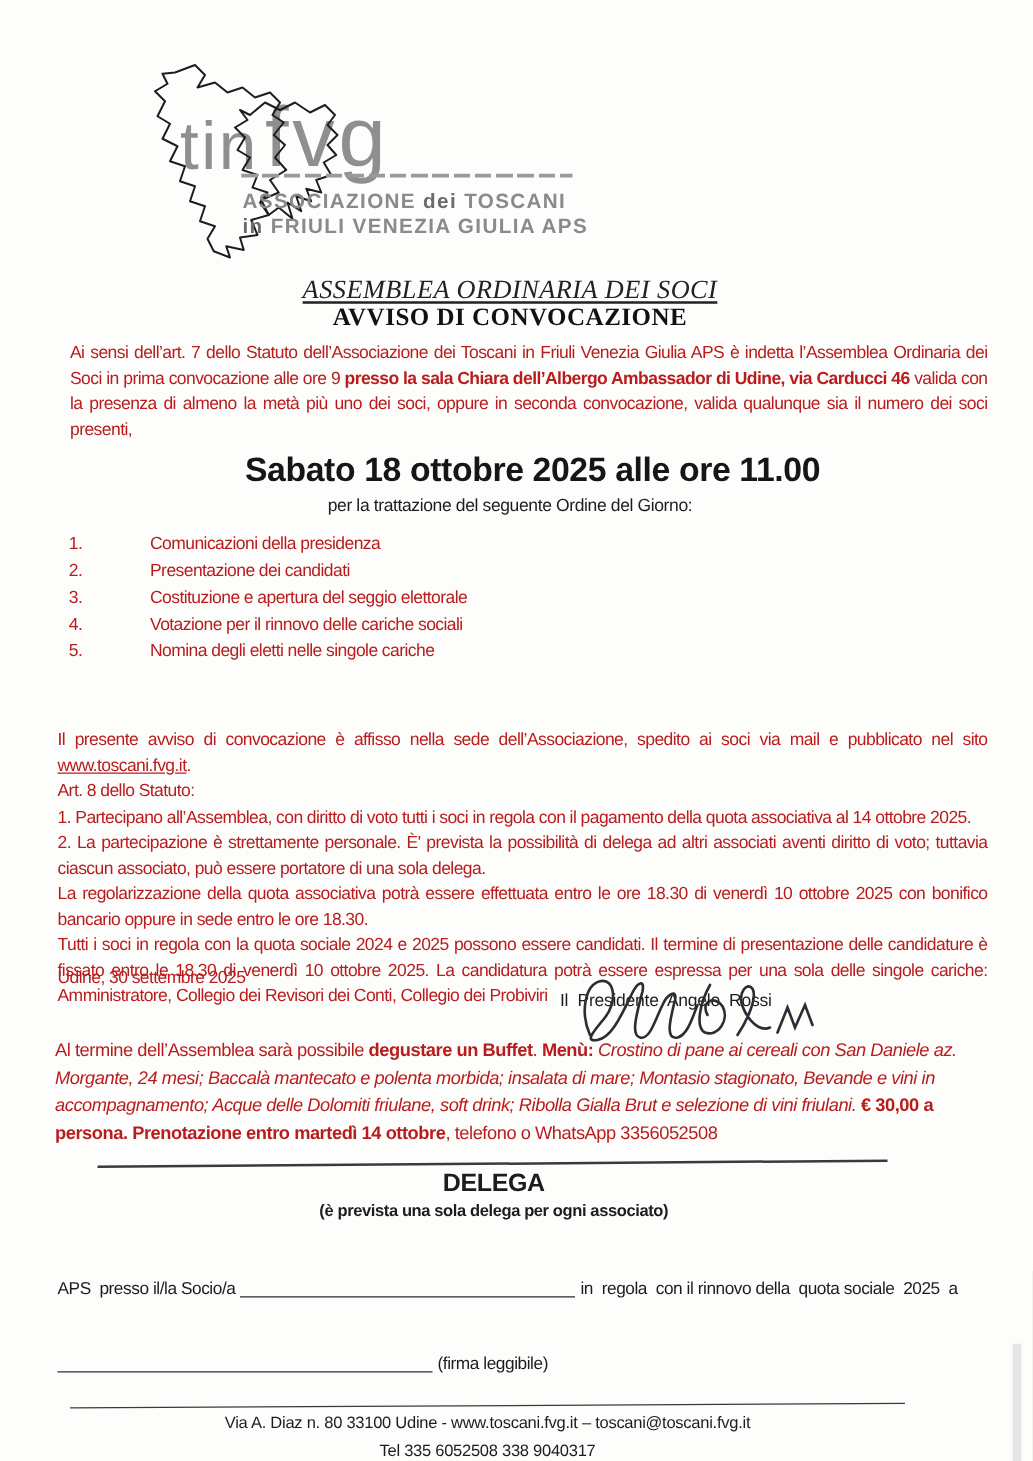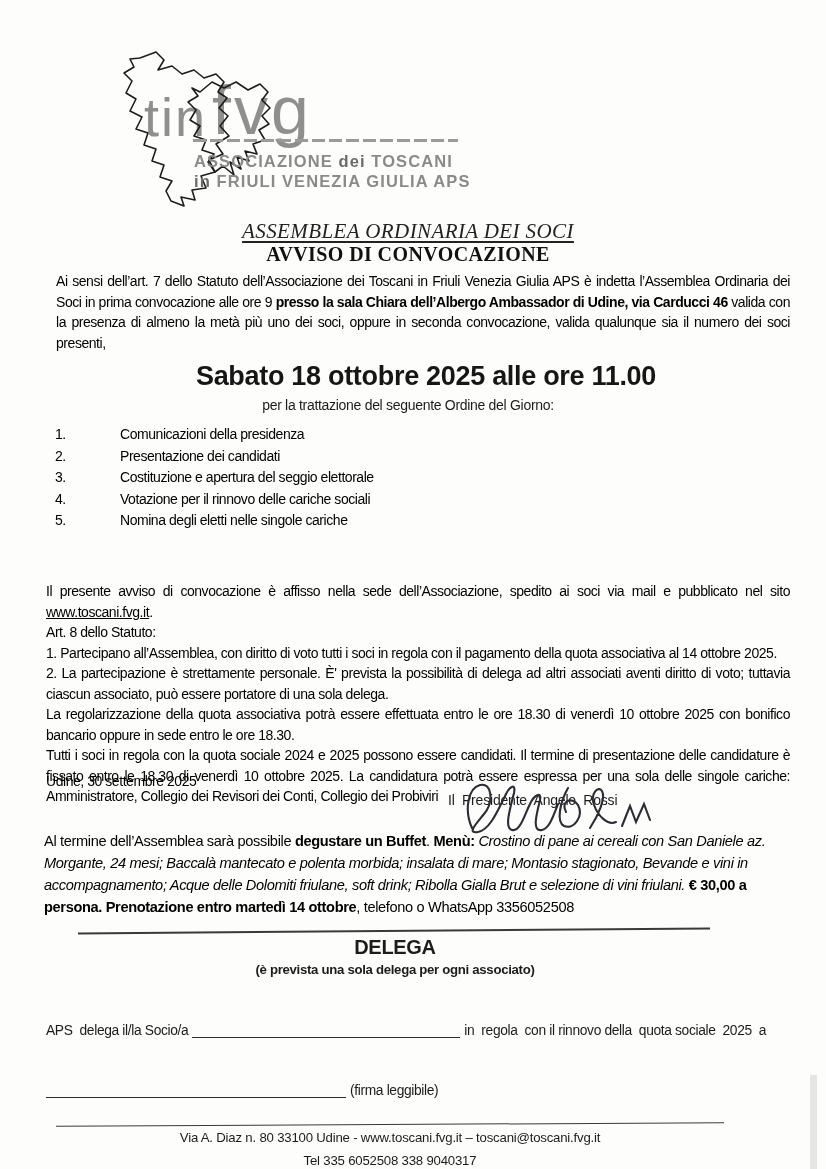--- a/index.html
+++ b/index.html
@@ -19,21 +19,21 @@
   .orgline .dk{color:#6b6b6b;}
   .o1{top:104px;} .o2{top:124px;}
   
   .center-wrap{position:absolute;left:0;width:816px;text-align:center;}
   .serif-title{font-family:"Liberation Serif",serif;font-size:21px;letter-spacing:0.4px;
                text-decoration:underline;text-underline-offset:3px;color:#222;font-style:italic;}
   .serif-sub{font-family:"Liberation Serif",serif;font-size:20px;font-weight:bold;letter-spacing:0.4px;color:#111;}
   .date-head{font-size:27px;font-weight:bold;letter-spacing:-0.3px;color:#161616;}
   .date-sub{font-size:14px;letter-spacing:-0.3px;}
   
-  .body-text{font-size:14px;letter-spacing:-0.45px;line-height:20.5px;color:#000000;}
+  .body-text{font-size:14px;letter-spacing:-0.45px;line-height:20.5px;color:#b91c1c;}
   .justify{text-align:justify;}
   .body-text p{margin:0;}
   .u{text-decoration:underline;}
   
   .agenda{position:absolute;left:55px;top:424px;width:600px;}
   .agenda-row{display:flex;height:21.6px;}
   .agenda-num{width:65px;}
   
   .buffet{line-height:22px;font-size:14.6px;letter-spacing:-0.35px;}
   
@@ -128,21 +128,21 @@
 
   <div class="abs rule" style="left:78px;top:930px;width:632px;transform:rotate(-0.45deg);"></div>
   <div class="center-wrap" style="top:936px;width:790px;">
     <span class="delega-title">DELEGA</span>
   </div>
   <div class="center-wrap" style="top:960px;width:790px;">
     <span class="delega-sub">(è prevista una sola delega per ogni associato)</span>
   </div>
 
   <div class="form-line" style="top:1022px;">
-    <span>APS  delega il/la Socio/a</span>
+    <span>APS  presso il/la Socio/a</span>
     <span class="blank" style="max-width:268px;"></span>
     <span>in  regola  con il rinnovo della  quota sociale  2025  a</span>
   </div>
   <div class="form-line" style="top:1082px;">
     <span class="blank fixed"></span>
     <span>(firma leggibile)</span>
   </div>
 
   <div class="abs rule" style="left:56px;top:1124px;width:668px;transform:rotate(-0.3deg);height:1.4px;"></div>
   <div class="footer-text" style="top:1130px;">Via A. Diaz n. 80 33100 Udine - www.toscani.fvg.it – toscani@toscani.fvg.it</div>

